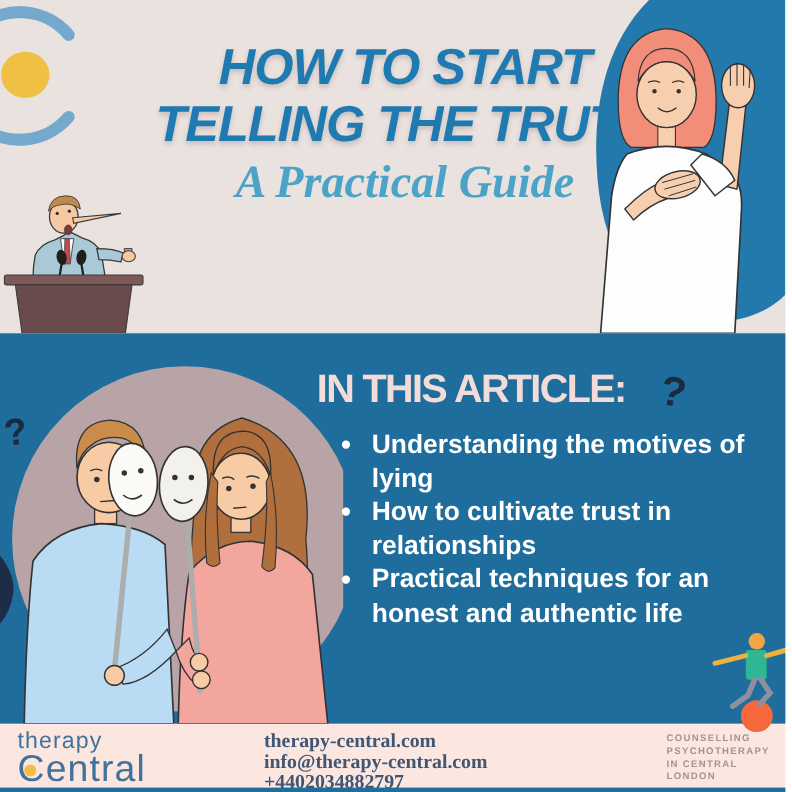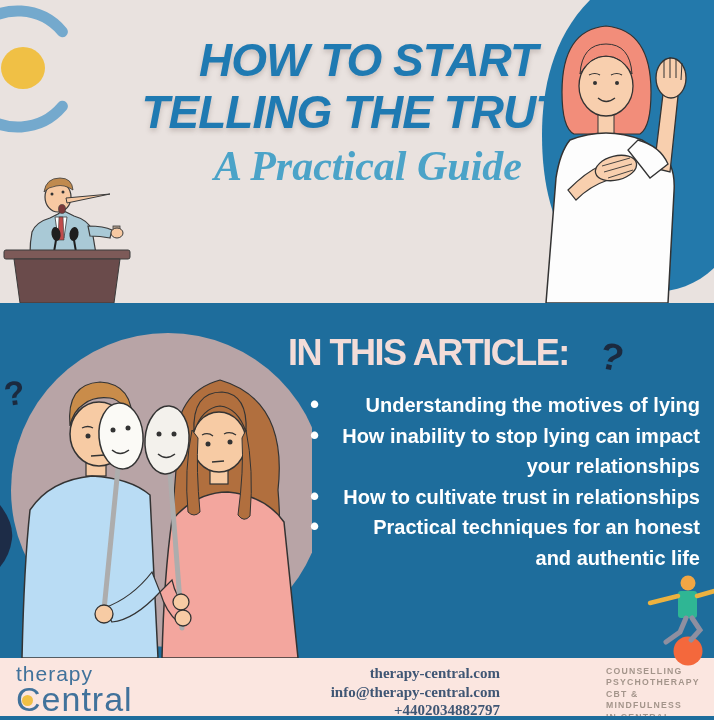--- a/index.html
+++ b/index.html
@@ -43,36 +43,36 @@
   .q-right { left:600px; top:336px; font-size:38px; transform:rotate(12deg); }
 
   
   .article-heading {
     position:absolute; left:288px; top:332px; margin:0; width:420px;
     font-size:36px; font-weight:700; letter-spacing:-1.5px;
     color:var(--heading-pink,#f3dcd8);
   }
   .bullets {
     position:absolute; left:300px; top:390px; width:400px; margin:0; padding:0; list-style:none;
-    color:var(--bullet-white,#ffffff); font-weight:700; font-size:20px; line-height:30.5px;text-align:right;
+    color:var(--bullet-white,#ffffff); font-weight:700; font-size:24px; line-height:30.5px;
   }
   .bullets li { position:relative; padding-left:38px; margin:0; }
   .bullets li::before { content:"\2022"; position:absolute; left:10px; top:-1px; font-size:26px; }
 
   
   .logo { position:absolute; left:16px; top:3px; color:var(--logo-blue,#41729b); }
   .logo-line1 { font-size:21px; line-height:25px; letter-spacing:1px; }
   .logo-line2 { font-size:34px; line-height:26px; letter-spacing:1px; }
   .logo-c { position:relative; display:inline-block; }
   .logo-c .letter { position:relative; z-index:1; }
   .logo-dot { position:absolute; left:6px; top:9px; width:11px; height:11px; border-radius:50%; background:#f0c045; z-index:0; }
   .contact {
-    position:absolute; left:240px; top:6px; width:260px; text-align:right;
+    position:absolute; left:240px; top:6px; width:260px; text-align:left;
     font-family:"Liberation Serif", serif; font-weight:700;
-    font-size:15px; line-height:18.5px; color:var(--contact-color,#3f5674);
+    font-size:18px; line-height:18.5px; color:var(--contact-color,#3f5674);
   }
   .services {
     position:absolute; left:606px; top:8px; width:110px;
     font-size:8.7px; line-height:11.4px; letter-spacing:1.2px; font-weight:700;
     color:var(--services-color,#a4958b);
   }
 </style>
 </head>
 <body>
 
@@ -206,21 +206,20 @@
   <span class="edge-shape">
     <svg width="14" height="62" viewBox="0 0 14 62">
       <path d="M 0 0 Q 14 18 12 34 Q 10 50 0 62 Z" fill="#1d2c47"></path>
     </svg>
   </span>
 
   <h2 class="article-heading">IN THIS ARTICLE:</h2>
 
   <ul class="bullets">
     <li>Understanding the motives of lying</li>
-    <li>How inability to stop lying can impact your relationships</li>
     <li>How to cultivate trust in relationships</li>
     <li>Practical techniques for an honest and authentic life</li>
   </ul>
 
   <div class="kicker">
     <svg width="76" height="100" viewBox="0 0 76 100">
       <circle cx="44" cy="79" r="14.5" fill="#f4683c"></circle>
       <circle cx="44" cy="11" r="7.5" fill="#f0a644"></circle>
       <rect x="34" y="19" width="19" height="27" rx="3" fill="#2fb694"></rect>
       <line x1="34" y1="24" x2="6" y2="31" stroke="#ecb23f" stroke-width="4.5" stroke-linecap="round"></line>
@@ -236,21 +235,20 @@
       <div class="logo-line2"><span class="logo-c"><span class="logo-dot"></span><span class="letter">C</span></span><span>entral</span></div>
     </div>
     <div class="contact">
       <div>therapy-central.com</div>
       <div>info@therapy-central.com</div>
       <div>+4402034882797</div>
     </div>
     <div class="services">
       <div>COUNSELLING</div>
       <div>PSYCHOTHERAPY</div>
-      <div>CBT &amp; MINDFULNESS</div>
       <div>IN CENTRAL LONDON</div>
 
     </div>
   </footer>
 
   <div class="bottom-strip"></div>
   <div class="right-edge"></div>
 </div>
 
 </body></html>

